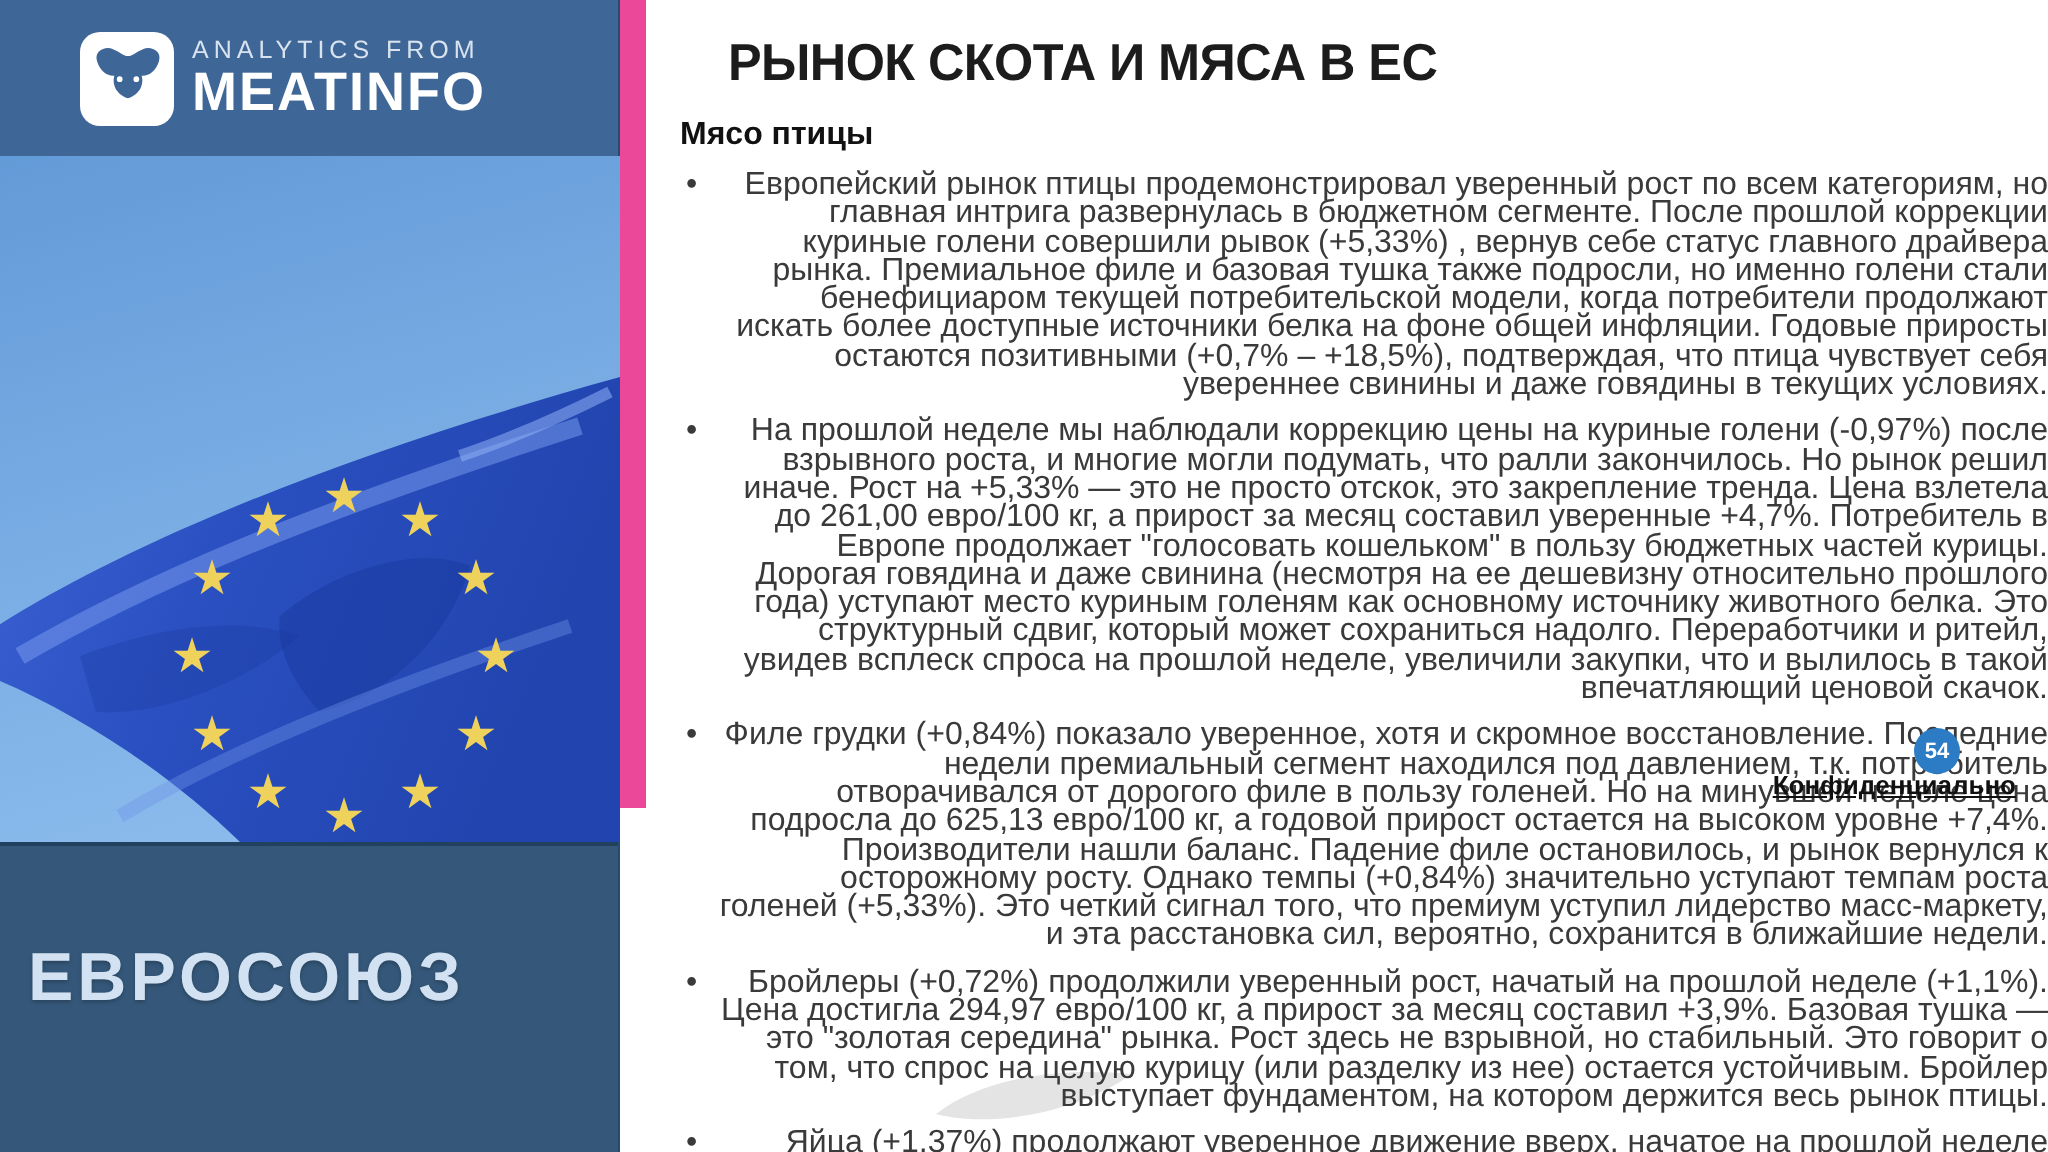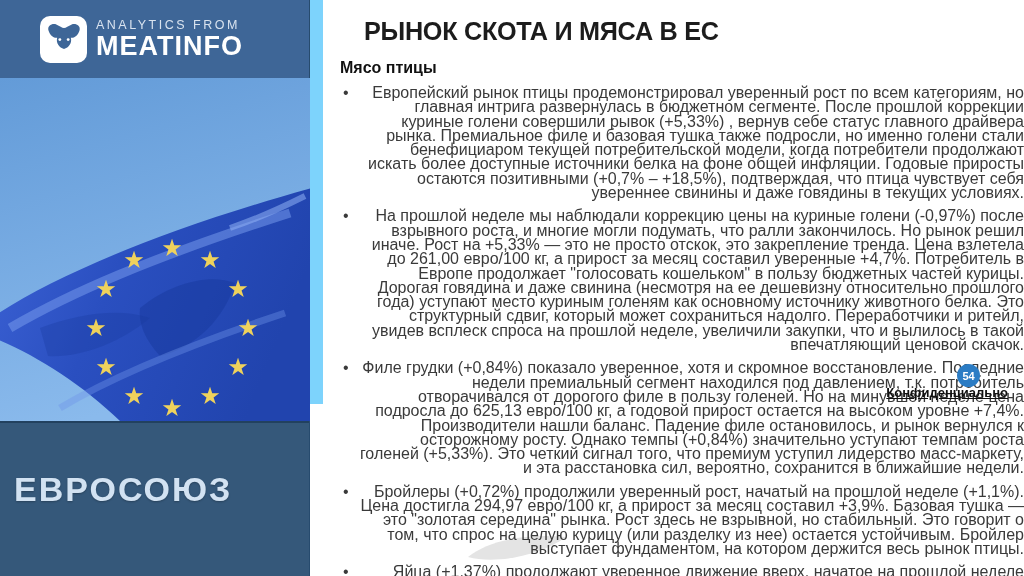--- a/index.html
+++ b/index.html
@@ -1,18 +1,18 @@
 <!DOCTYPE html>
 <html><head>
 <meta charset="utf-8">
 <style>
   * { margin:0; padding:0; box-sizing:border-box; }
   html,body { width:1024px; height:576px; overflow:hidden; background:#ffffff;
               font-family:"Liberation Sans","DejaVu Sans",sans-serif; }
-  .slide { position:relative; width:1024px; height:404px; background:#7dd3fc;padding-left:32px; }
+  .slide { position:relative; width:1024px; height:404px; background:#ec4899;padding-left:32px; }
 
   
   .left-panel { position:absolute; left:0; top:0; width:310px; height:576px;
                 background:#3e6697; border-right:1px solid #274b6e; }
   .logo-band { position:absolute; left:0; top:0; width:100%; height:78px;
                background:#3e6697; display:flex; align-items:center; padding-left:40px; }
   .bull-tile { width:47px; height:47px; background:#ffffff; border-radius:10px;
                display:flex; align-items:center; justify-content:center; flex:0 0 auto; }
   .brand-text { margin-left:9px; display:flex; flex-direction:column; }
   .brand-tagline { color:#d9e3ef; font-size:12.5px; letter-spacing:2.5px; font-weight:400; }

